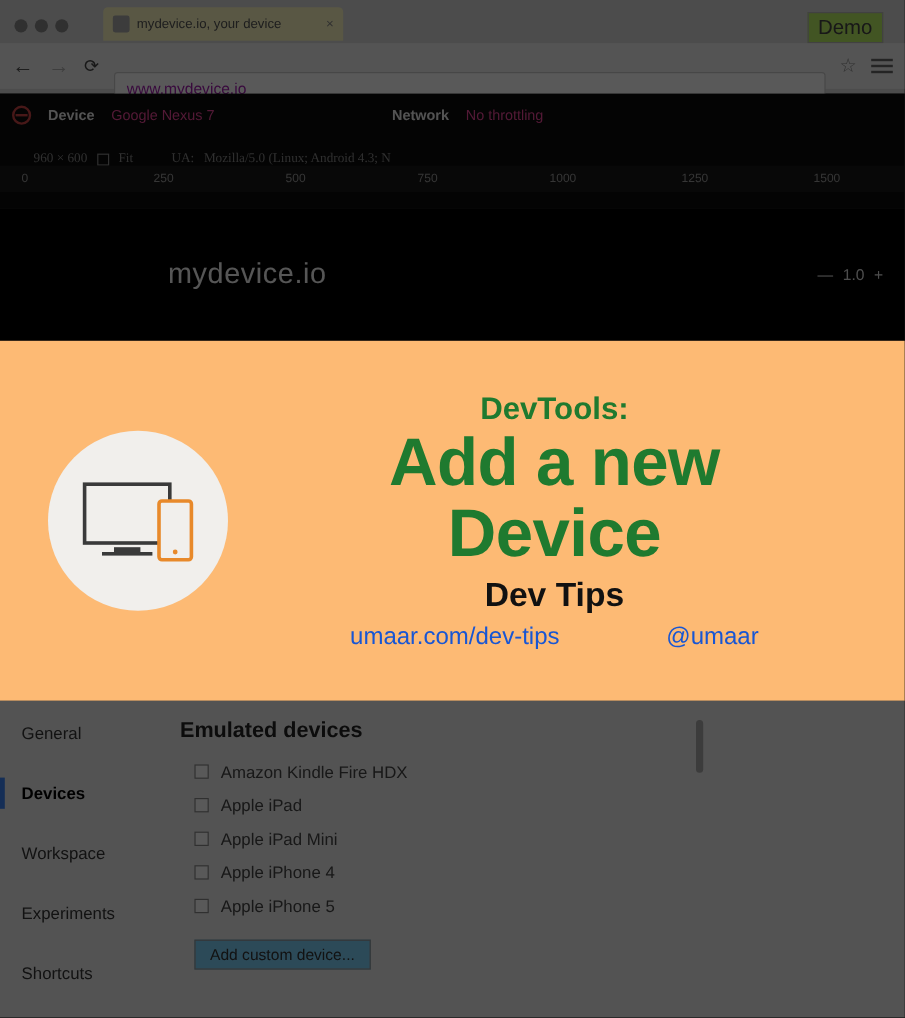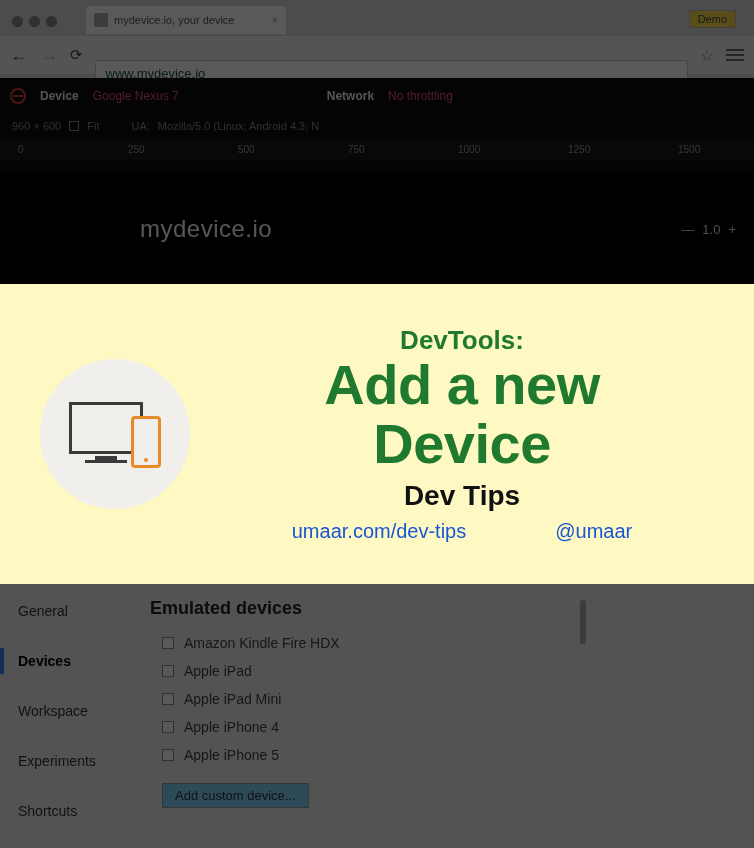--- a/index.html
+++ b/index.html
@@ -15,74 +15,74 @@
 
 
 .browser-top {
   position: absolute; top: 0; left: 0; right: 0; height: 78px;
   background: #d8d8d8;
 }
 .traffic-lights { position: absolute; top: 16px; left: 12px; display: flex; gap: 6px; }
 .traffic-light { width: 11px; height: 11px; border-radius: 50%; background: #888; }
 .tab {
   position: absolute; top: 6px; left: 86px; width: 200px; height: 28px;
-  background: #ffffff; border-radius: 4px 4px 0 0;
+  background: #fef9c3; border-radius: 4px 4px 0 0;
   display: flex; align-items: center; padding: 0 8px; gap: 6px;
   font-size: 11px; color: #555;
 }
 .tab .favicon { width: 14px; height: 14px; background: #aaa; border-radius: 2px; }
 .tab .x { margin-left: auto; color: #888; }
 .demo-badge {
-  position: absolute; top: 10px; right: 18px; font-size: 11px;
-  padding: 2px 8px; background: #fde047; border: 1px solid #bbb; color: #444;
+  position: absolute; top: 10px; right: 18px; font-size: 17px;
+  padding: 2px 8px; background: #bef264; border: 1px solid #bbb; color: #444;
 }
 .addr-row {
   position: absolute; top: 36px; left: 0; right: 0; height: 38px;
   background: #f0f0f0; display: flex; align-items: center; padding: 0 10px; gap: 12px;
 }
 .nav-btn { color: #555; font-size: 18px; }
 .reload { font-size: 15px; color: #444; }
 .url-box {
   flex: 1; height: 26px; background: #fff; border: 1px solid #ccc; border-radius: 3px;
-  display: flex; align-items: center; padding: 0 10px; font-size: 13px; color: #14532d; margin-top: 36px;
+  display: flex; align-items: center; padding: 0 10px; font-size: 13px; color: #a21caf; margin-top: 36px;
 }
 .menu-icon { width: 18px; display: flex; flex-direction: column; gap: 3px; }
 .menu-icon span { height: 2px; background: #666; }
 
 
 .dev-bar {
   position: absolute; top: 78px; left: 0; right: 0; height: 96px;
   background: #0a0a0a; color: #ccc; font-size: 12px;
 }
 .dev-row1 { display: flex; align-items: center; height: 36px; padding: 0 10px; gap: 14px; }
 .no-entry { width: 16px; height: 16px; border: 2px solid #c44; border-radius: 50%; position: relative; }
 .no-entry::after { content: ""; position: absolute; top: 5px; left: 1px; right: 1px; height: 2px; background: #c44; }
 .dev-label { font-weight: 600; color: #eee; }
 .dev-val { color: #ec4899; }
-.dev-row2 { display: flex; align-items: center; height: 24px; padding: 0 12px; gap: 8px; color: #888; font-size: 11px; }
+.dev-row2 { display: flex; align-items: flex-end; height: 24px; padding: 0 28px; gap: 8px; color: #888; font-size: 11px; font-family: Liberation Serif, serif; }
 .check { width: 10px; height: 10px; border: 1px solid #888; display: inline-block; }
 .ruler {
   position: absolute; top: 60px; left: 0; right: 0; height: 22px;
   background: #181818; display: flex; align-items: center; padding: 0 18px;
   font-size: 10px; color: #999;
 }
 .ruler span { flex: 0 0 auto; width: 110px; }
 
 
 .site-area {
   position: absolute; top: 174px; left: 0; right: 0; height: 110px;
   background: #000000; color: #eee; display: flex; align-items: center; padding-left: 140px;
 }
 .site-host { font-size: 24px; font-weight: 300; color: #f5f5f5; letter-spacing: 0.5px; }
 .zoom { position: absolute; right: 18px; top: 50%; transform: translateY(-50%); color: #ddd; font-size: 13px; display: flex; gap: 8px; align-items: center; }
 
 
 .card {
   position: absolute; top: 284px; left: 0; right: 0; height: 300px;
-  background: #fef9c3; display: flex; align-items: center; padding-left: 40px;
+  background: #fdba74; display: flex; align-items: center; padding-left: 40px;
 }
 .icon-circle {
   width: 150px; height: 150px; border-radius: 50%; background: #f1efec;
   display: flex; align-items: center; justify-content: center; flex-shrink: 0;
 }
 .devices-icon { position: relative; width: 92px; height: 72px; }
 .monitor {
   position: absolute; top: 4px; left: 0; width: 74px; height: 52px;
   border: 3px solid #3a3a3a; background: transparent;
 }

